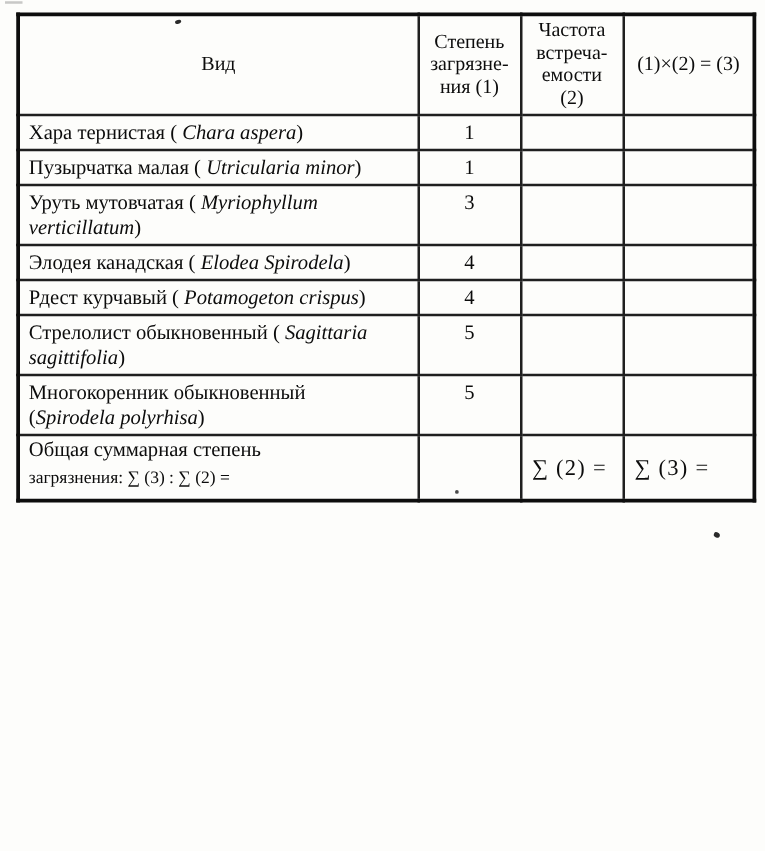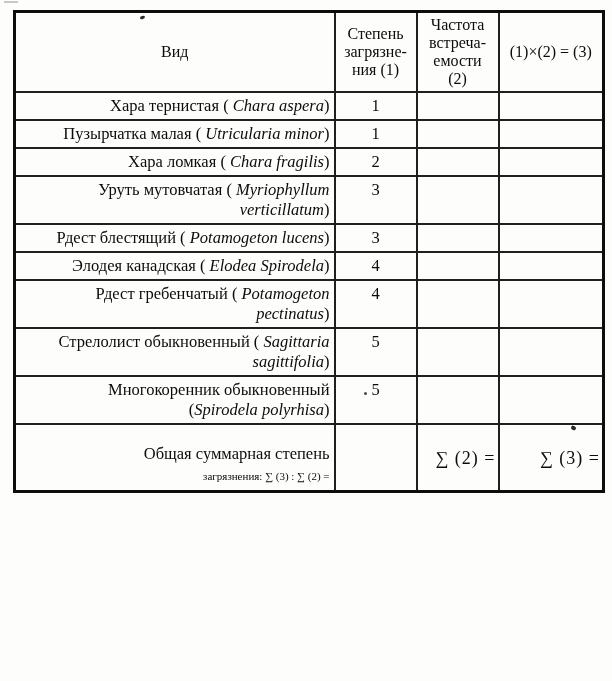--- a/index.html
+++ b/index.html
@@ -21,29 +21,29 @@
   col.c3{width:82px;}
   col.c4{width:105px;}
   th,td{border:2px solid #1f1f1f;}
   th{
     font-weight:normal;font-size:16px;line-height:18px;
     text-align:center;vertical-align:middle;
     padding:3px 2px;height:72px;
   }
   th.pre{white-space:pre-line;}
   td{
-    font-size:16.5px;line-height:20px;vertical-align:top;text-align:right;
+    font-size:16.5px;line-height:20px;vertical-align:top;
   }
   td.name{padding:3px 4px 3px 7px;}
   td.num{text-align:center;padding:3px 0;}
   td.blank{padding:0;}
   em{font-style:italic;}
   tr.summary td{height:44px;}
-  tr.summary td.name{padding-top:18px;line-height:21px;margin-top:29px;}
-  .sumtext{font-size:11px;}
+  tr.summary td.name{padding-top:0;line-height:21px;margin-top:29px;}
+  .sumtext{font-size:14px;}
   .sumtext .sigma, td.sumcell{font-size:17px;}
   td.sumcell{
     vertical-align:middle;padding:2px 2px 2px 8px;
     font-size:18px;letter-spacing:1px;
   }
   .speck{position:absolute;background:#2a2a2a;border-radius:50%;}
   #speck1{left:140px;top:16px;width:5px;height:3px;transform:rotate(-15deg);}
   #speck2{left:364px;top:392px;width:3px;height:3px;opacity:.85;}
   #speck3{left:571px;top:426px;width:5px;height:4px;transform:rotate(25deg);border-radius:40% 60% 50% 50%;}
   #speck4{left:4px;top:1px;width:14px;height:2px;opacity:.25;border-radius:0;}
@@ -80,45 +80,33 @@
     <td class="blank"></td>
     <td class="blank"></td>
   </tr>
         <tr>
     <td class="name">Пузырчатка малая ( <em>Utricularia minor</em>)</td>
     <td class="num">1</td>
     <td class="blank"></td>
     <td class="blank"></td>
   </tr>
         <tr>
-    <td class="name">Хара ломкая ( <em>Chara fragilis</em>)</td>
-    <td class="num">2</td>
-    <td class="blank"></td>
-    <td class="blank"></td>
-  </tr>
-        <tr>
     <td class="name">Уруть мутовчатая ( <em>Myriophyllum</em><br><em>verticillatum</em>)</td>
-    <td class="num">3</td>
-    <td class="blank"></td>
-    <td class="blank"></td>
-  </tr>
-        <tr>
-    <td class="name">Рдест блестящий ( <em>Potamogeton lucens</em>)</td>
     <td class="num">3</td>
     <td class="blank"></td>
     <td class="blank"></td>
   </tr>
         <tr>
     <td class="name">Элодея канадская ( <em>Elodea Spirodela</em>)</td>
     <td class="num">4</td>
     <td class="blank"></td>
     <td class="blank"></td>
   </tr>
         <tr>
-    <td class="name">Рдест гребенчатый ( <em>Potamogeton</em><br><em>pectinatus</em>)</td>
+    <td class="name">Рдест курчавый ( <em>Potamogeton crispus</em>)</td>
     <td class="num">4</td>
     <td class="blank"></td>
     <td class="blank"></td>
   </tr>
         <tr>
     <td class="name">Стрелолист обыкновенный ( <em>Sagittaria</em><br><em>sagittifolia</em>)</td>
     <td class="num">5</td>
     <td class="blank"></td>
     <td class="blank"></td>
   </tr>

